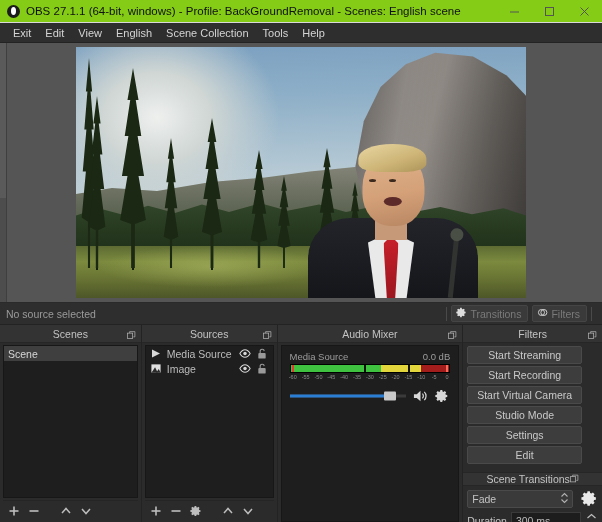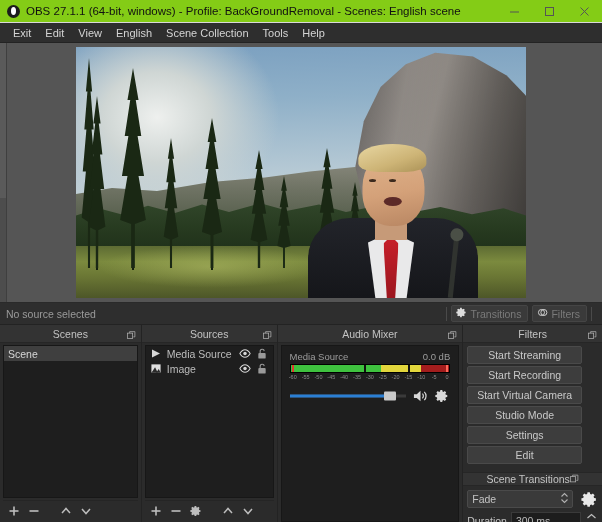--- a/index.html
+++ b/index.html
@@ -414,21 +414,21 @@
     height: 17px;
     background: #333333;
     display: flex; align-items: center; justify-content: center;
     position: relative;
     font-size: 10.5px; color: #c3c3c3;
     border-top: 1px solid #262626;
     border-bottom: 1px solid #262626;
     margin-top: 2px;
   }
   .trans-body { padding: 4px; }
-  .trans-row { display: flex; align-items: flex-end; gap: 8px; margin-bottom: 4px; }
+  .trans-row { display: flex; align-items: flex-start; gap: 8px; margin-bottom: 4px; }
   .combo {
     flex: 1 1 auto;
     height: 16px;
     background: #3a3a3a;
     border: 1px solid #4a4a4a;
     border-radius: 2px;
     display: flex; align-items: center;
     padding: 0 4px;
     font-size: 10.5px; color: #c3c3c3;
     position: relative;

